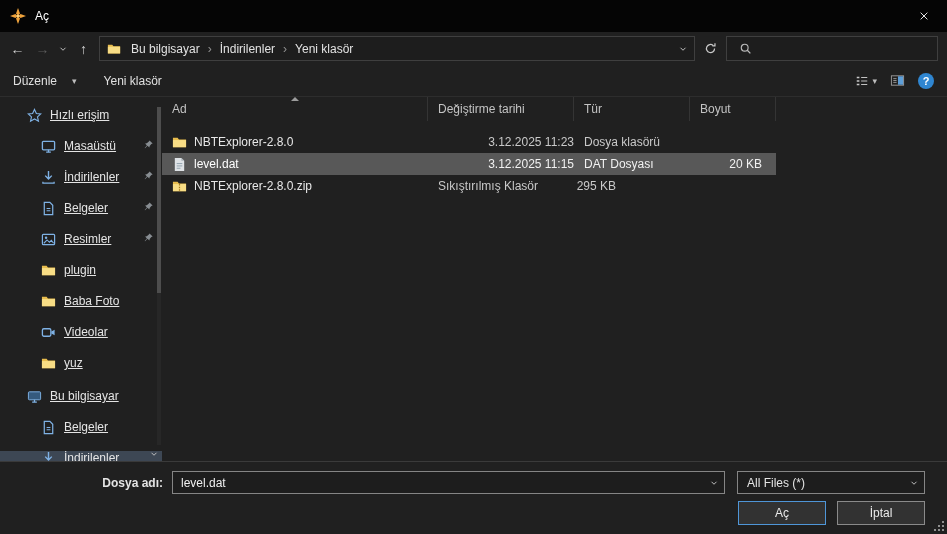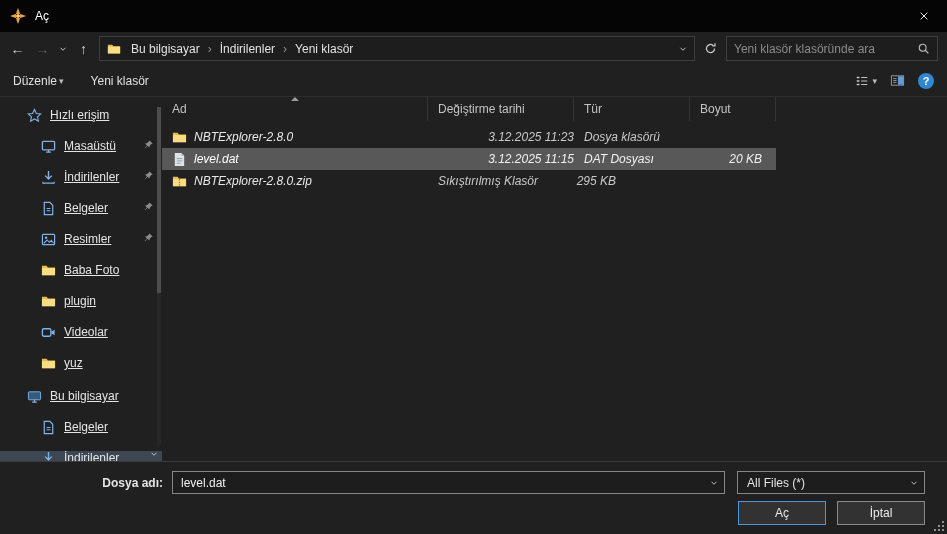--- a/index.html
+++ b/index.html
@@ -25,21 +25,21 @@
   .crumb { padding:0 7px; height:100%; display:flex; align-items:center; cursor:pointer; white-space:nowrap; color:#e2e2e2; }
   .crumb-sep { color:#909090; padding:0 1px; }
   .addr-spacer { flex:1; }
   .addr-chev { width:22px; height:100%; display:flex; align-items:center; justify-content:center; cursor:pointer; }
   .searchbox { width:212px; flex:0 0 212px; height:25px; border:1px solid #3f3f3f; background:#1d1d1d; display:flex; align-items:center; padding:0 7px; margin-left:3px; }
   .searchbox input { flex:1; background:transparent; border:none; outline:none; color:#e4e4e4; font:12px "Liberation Sans", sans-serif; min-width:0; }
   .searchbox input::placeholder { color:#8b8b8b; }
   .search-icon { width:13px; height:13px; margin-left:5px; flex:0 0 auto; }
   
   .toolbar { flex:0 0 32px; display:flex; align-items:center; padding:0 13px; border-bottom:1px solid #2d2d2d; }
-  .tool-btn { display:flex; align-items:center; gap:2px; margin-right:27px; cursor:pointer; color:#e0e0e0; }
+  .tool-btn { display:flex; align-items:center; gap:15px; margin-right:27px; cursor:pointer; color:#e0e0e0; }
   .dd { font-size:9px; color:#bdbdbd; }
   .toolbar-right { margin-left:auto; display:flex; align-items:center; gap:13px; }
   .tool-icon-btn { display:flex; align-items:center; gap:3px; cursor:pointer; }
   .help-btn { width:16px; height:16px; border-radius:50%; background:#2f86d1; color:#fff; font-weight:bold; font-size:11px; display:flex; align-items:center; justify-content:center; cursor:pointer; }
   
   .content { flex:1; display:flex; min-height:0; }
   .sidebar { width:162px; flex:0 0 162px; padding-top:11px; position:relative; overflow:hidden; }
   .side-item { height:24px; display:flex; align-items:flex-start; padding:0 8px 0 27px; cursor:pointer;text-decoration:underline; }
   .side-item.child { padding-left:41px;margin-top:7px; }
   .side-item .sic { width:15px; height:15px; margin-right:8px; flex:0 0 auto; }
@@ -52,21 +52,21 @@
   .side-scroll-btn { position:absolute; right:1px; bottom:1px; width:14px; height:13px; display:flex; align-items:center; justify-content:center; cursor:pointer; }
   
   .filepane { flex:1; display:flex; flex-direction:column; min-width:0; }
   .cols { display:flex; height:24px; flex:0 0 24px; color:#c3c3c3; }
   .col { display:flex; align-items:center; padding-left:10px; border-right:1px solid #343434; position:relative; cursor:pointer; }
   .col-name { width:266px; }
   .col-date { width:146px; }
   .col-type { width:116px; }
   .col-size { width:86px; }
   .sort-caret { position:absolute; top:0; left:50%; margin-left:-4px; width:0; height:0; border-left:4px solid transparent; border-right:4px solid transparent; border-bottom:4px solid #9c9c9c; }
-  .rows { margin-top:5px;font-style:italic; }
+  .rows { margin-top:10px; }
   .row { display:flex; align-items:center; height:22px; width:614px; cursor:pointer; color:#c9c9c9; }
   .row .name { width:266px; display:flex; align-items:center; gap:7px; padding-left:10px; color:#e8e8e8; white-space:nowrap; overflow:hidden; }
   .row .fic { width:15px; height:15px; flex:0 0 auto; }
   .row .date { width:146px; padding-left:10px;text-align:right; }
   .row .type { width:116px; padding-left:10px; }
   .row .size { width:86px; padding-right:14px; text-align:right; }
   .row.selected { background:#585858; color:#f1f1f1; }
   .row.selected .name { color:#fff; }
   
   .footer { flex:0 0 73px; border-top:1px solid #3a3a3a; padding:9px 22px 0 12px; position:relative; }
@@ -220,21 +220,20 @@
           </svg>
       </div>
     </div>
     <div class="nav-btn">
       <svg class="ic" width="13" height="13">
           <use href="#i-refresh"></use>
         </svg>
     </div>
 
     <div class="searchbox">
-      <input placeholder="Yeni klasör klasöründe ara" style="">
       <svg class="search-icon ic">
           <use href="#i-search"></use>
         </svg>
     </div>
   </div>
 
   <div class="toolbar">
     <div class="tool-btn">
       <span>Düzenle</span>
       <span class="dd">▾</span>
@@ -302,27 +301,27 @@
           </svg>
         <span class="label">Resimler</span>
         <svg class="pin ic">
             <use href="#i-pin"></use>
           </svg>
       </div>
       <div class="side-item child">
         <svg class="sic ic">
             <use href="#i-folder"></use>
           </svg>
+        <span class="label">plugin</span>
+      </div>
+      <div class="side-item child">
+        <svg class="sic ic">
+            <use href="#i-folder"></use>
+          </svg>
         <span class="label">Baba Foto</span>
-      </div>
-      <div class="side-item child">
-        <svg class="sic ic">
-            <use href="#i-folder"></use>
-          </svg>
-        <span class="label">plugin</span>
       </div>
       <div class="side-item child">
         <svg class="sic ic">
             <use href="#i-video"></use>
           </svg>
         <span class="label">Videolar</span>
       </div>
       <div class="side-item child">
         <svg class="sic ic">
             <use href="#i-folder"></use>

